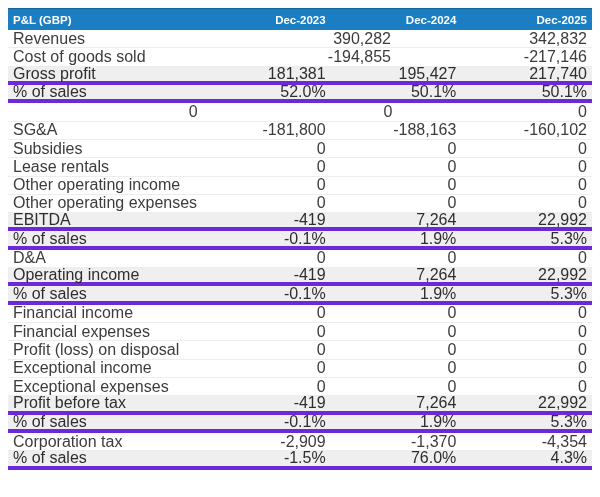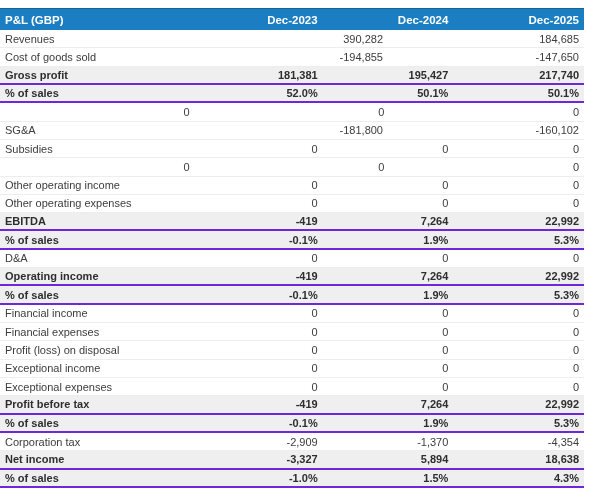--- a/index.html
+++ b/index.html
@@ -8,43 +8,43 @@
     --header-text:#ffffff;
     --em-bg:#efefef;
     --row-border:#ededed;
     --text:#3c3c3c;
     --em-text:#2e2e2e;
   }
   *{box-sizing:border-box;margin:0;padding:0;}
   html,body{width:600px;height:497px;background:#ffffff;overflow:hidden;}
   body{font-family:"Liberation Sans","DejaVu Sans",sans-serif;-webkit-font-smoothing:antialiased;}
   .pl-table{
-    position:absolute;left:0;top:8px;width:584px;
+    position:absolute;left:8px;top:8px;width:584px;
   }
   .header-row{
     display:flex;align-items:center;
     height:22px;
     background:var(--header-bg);
     border-top:1px solid var(--header-border);
     color:var(--header-text);
     font-size:11.5px;font-weight:bold;
   }
   .row{
     display:flex;align-items:center;
     height:18.32px;
-    font-size:11px;
+    font-size:16px;
     color:var(--text);
     border-bottom:1px solid var(--row-border);
     background:#ffffff;
   }
   .row.em{
     background:var(--em-bg);
-    font-weight:bold;
+    font-weight:normal;
     color:var(--em-text);
-    border-bottom:2px solid #6d28d9;
+    border-bottom:4px solid #6d28d9;
   }
   .cell-label{
     flex:0 0 192px;
     padding-left:5px;
     white-space:nowrap;overflow:hidden;
   }
   .cell-value{
     flex:1 1 0;
     text-align:right;
     padding-right:5px;
@@ -58,26 +58,26 @@
   <div class="header-row">
     <div class="cell-label">P&amp;L (GBP)</div>
     <div class="cell-value">Dec-2023</div>
     <div class="cell-value">Dec-2024</div>
     <div class="cell-value">Dec-2025</div>
   </div>
   <div>
       <div class="row">
     <div class="cell-label">Revenues</div>
     <div class="cell-value">390,282</div>
-    <div class="cell-value">184,685</div>
+    <div class="cell-value">342,832</div>
   </div>
       <div class="row">
     <div class="cell-label">Cost of goods sold</div>
     <div class="cell-value">-194,855</div>
-    <div class="cell-value">-147,650</div>
+    <div class="cell-value">-217,146</div>
   </div>
       <div class="row em">
     <div class="cell-label">Gross profit</div>
     <div class="cell-value">181,381</div>
     <div class="cell-value">195,427</div>
     <div class="cell-value">217,740</div>
   </div>
       <div class="row em">
     <div class="cell-label">% of sales</div>
     <div class="cell-value">52.0%</div>
@@ -85,29 +85,31 @@
     <div class="cell-value">50.1%</div>
   </div>
       <div class="row">
     <div class="cell-value">0</div>
     <div class="cell-value">0</div>
     <div class="cell-value">0</div>
   </div>
       <div class="row">
     <div class="cell-label">SG&amp;A</div>
     <div class="cell-value">-181,800</div>
+    <div class="cell-value">-188,163</div>
     <div class="cell-value">-160,102</div>
   </div>
       <div class="row">
     <div class="cell-label">Subsidies</div>
     <div class="cell-value">0</div>
     <div class="cell-value">0</div>
     <div class="cell-value">0</div>
   </div>
       <div class="row">
+    <div class="cell-label">Lease rentals</div>
     <div class="cell-value">0</div>
     <div class="cell-value">0</div>
     <div class="cell-value">0</div>
   </div>
       <div class="row">
     <div class="cell-label">Other operating income</div>
     <div class="cell-value">0</div>
     <div class="cell-value">0</div>
     <div class="cell-value">0</div>
   </div>
@@ -189,25 +191,19 @@
     <div class="cell-value">1.9%</div>
     <div class="cell-value">5.3%</div>
   </div>
       <div class="row">
     <div class="cell-label">Corporation tax</div>
     <div class="cell-value">-2,909</div>
     <div class="cell-value">-1,370</div>
     <div class="cell-value">-4,354</div>
   </div>
       <div class="row em">
-    <div class="cell-label">Net income</div>
-    <div class="cell-value">-3,327</div>
-    <div class="cell-value">5,894</div>
-    <div class="cell-value">18,638</div>
-  </div>
-      <div class="row em">
-    <div class="cell-label">% of sales</div>
-    <div class="cell-value">-1.0%</div>
-    <div class="cell-value">1.5%</div>
+    <div class="cell-label">% of sales</div>
+    <div class="cell-value">-1.5%</div>
+    <div class="cell-value">76.0%</div>
     <div class="cell-value">4.3%</div>
   </div>
     </div>
 </div>
 
 </body></html>

